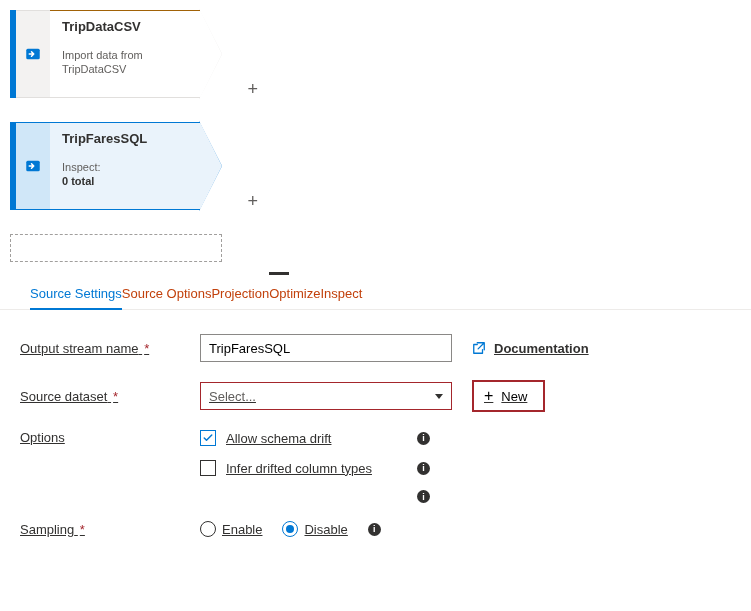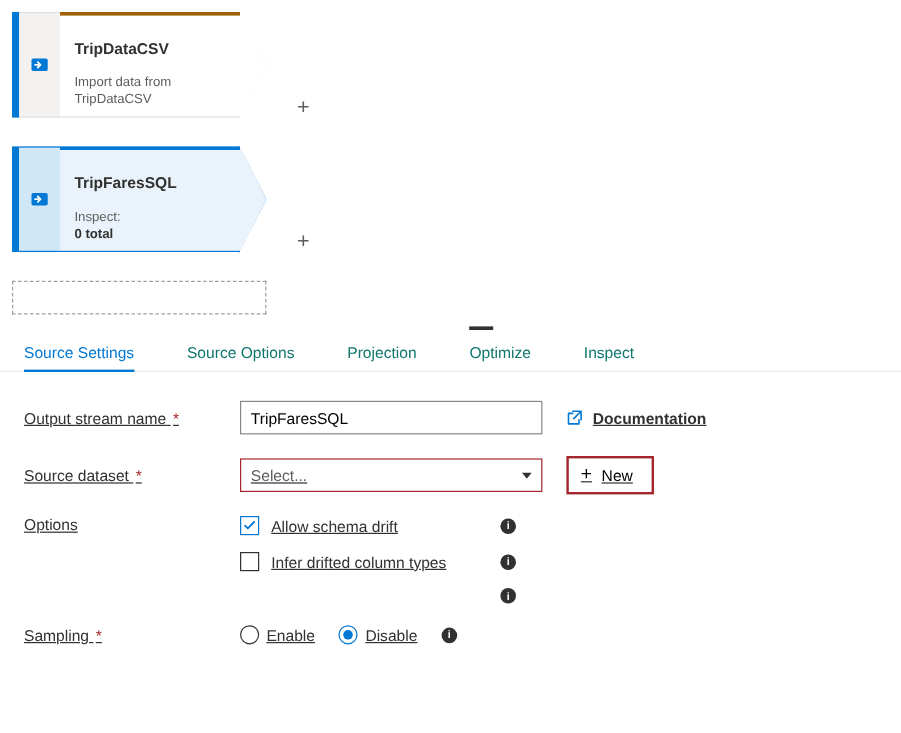--- a/index.html
+++ b/index.html
@@ -4,36 +4,36 @@
 <style>
   * { box-sizing: border-box; font-family: "Segoe UI", Arial, sans-serif; }
   body { margin: 0; padding: 0; width: 751px; height: 611px; background: #fff; font-size: 13px; color: #323130; position: relative; }
 
   .canvas { padding: 10px 0 0 10px; }
 
   .node { position: relative; display: flex; width: 212px; height: 88px; margin-bottom: 24px; }
   .node-handle { width: 6px; background: #0078d4; }
   .node-icon-col { width: 34px; display: flex; align-items: center; justify-content: center; background: #f3f2f1; border-top: 1px solid #e1dfdd; border-bottom: 1px solid #e1dfdd; }
   .node-icon-col svg { width: 18px; height: 18px; }
-  .node-body { flex: 1; padding: 20px 12px; background: #fff; border-top: 3px solid #a16207; border-bottom: 1px solid #e1dfdd; position: relative; }
+  .node-body { flex: 1; padding: 8px 12px; background: #fff; border-top: 1px solid #a16207; border-bottom: 1px solid #e1dfdd; position: relative; }
   .node-title { font-weight: 600; font-size: 13px; color: #323130; margin-bottom: 14px; }
   .node-sub { font-size: 11px; color: #605e5c; line-height: 1.3; }
   .node-sub .strong { color: #323130; font-weight: 600; }
   .node-arrow { width: 0; height: 0; border-top: 44px solid transparent; border-bottom: 44px solid transparent; border-left: 22px solid #fff; position: relative; }
   .node-arrow::before { content: ""; position: absolute; top: -45px; left: -23px; border-top: 45px solid transparent; border-bottom: 45px solid transparent; border-left: 23px solid #e1dfdd; z-index: -1; }
   .node.selected .node-icon-col { background: #d0e7f8; border-color: #0078d4; }
   .node.selected .node-body { background: #eaf3fb; border-color: #0078d4; }
   .node.selected .node-arrow { border-left-color: #eaf3fb; }
   .node.selected .node-arrow::before { border-left-color: #0078d4; }
   .node-plus { position: absolute; right: -36px; bottom: -2px; font-size: 18px; color: #605e5c; cursor: pointer; }
 
   .placeholder { width: 212px; height: 28px; border: 1px dashed #a19f9d; margin-top: 4px; margin-left: 0; }
 
-  .tabs { display: flex; border-bottom: 1px solid #edebe9; margin-top: 14px; padding: 0 20px; align-items: center; gap: 44px; }
-  .tab { padding: 10px 0 8px; font-size: 13px; color: #0f766e; cursor: pointer; position: relative; white-space: nowrap; }
+  .tabs { display: flex; border-bottom: 1px solid #edebe9; margin-top: 14px; padding: 0 30px; align-items: center; }
+  .tab { padding: 10px 0 8px; font-size: 13px; color: #c2410c; cursor: pointer; position: relative; white-space: nowrap; }
   .tab.active { color: #0078d4; }
   .tab.active::after { content: ""; position: absolute; left: 0; right: 0; bottom: -1px; height: 2px; background: #0078d4; }
   .tab .dot { display: inline-block; width: 8px; height: 8px; border-radius: 50%; background: #107c10; margin-left: 6px; vertical-align: middle; }
   .tab-top-mark { position: absolute; top: -4px; left: 0; width: 20px; height: 3px; background: #323130; display: none; }
   .tab.marked .tab-top-mark { display: block; }
 
   .form { padding: 24px 20px; text-decoration: underline; }
   .form-row { display: flex; align-items: center; margin-bottom: 18px; }
   .form-label { width: 180px; font-size: 13px; color: #323130; }
   .req { color: #a4262c; margin-left: 2px; }

